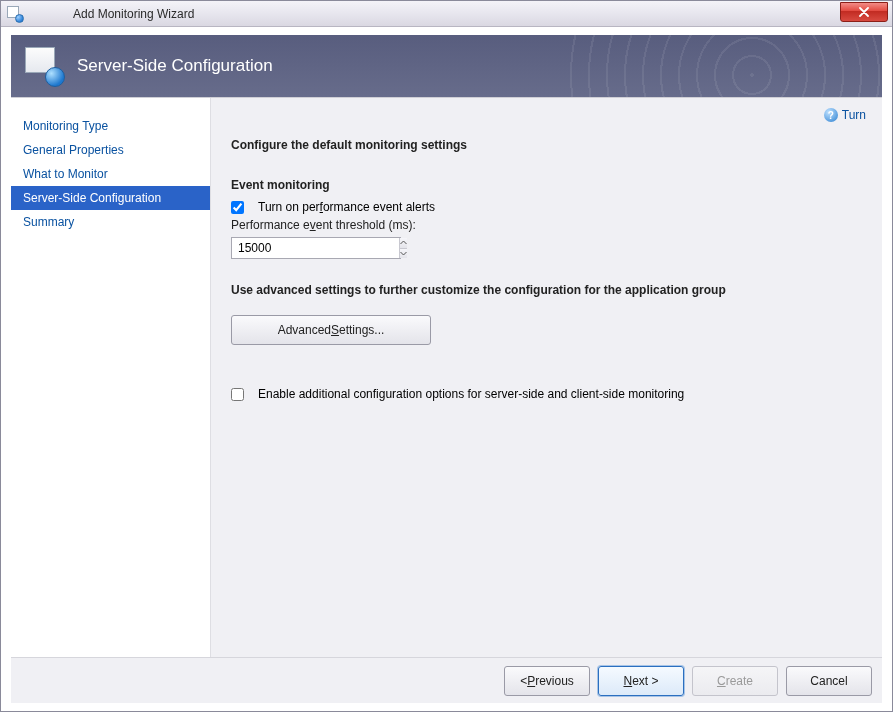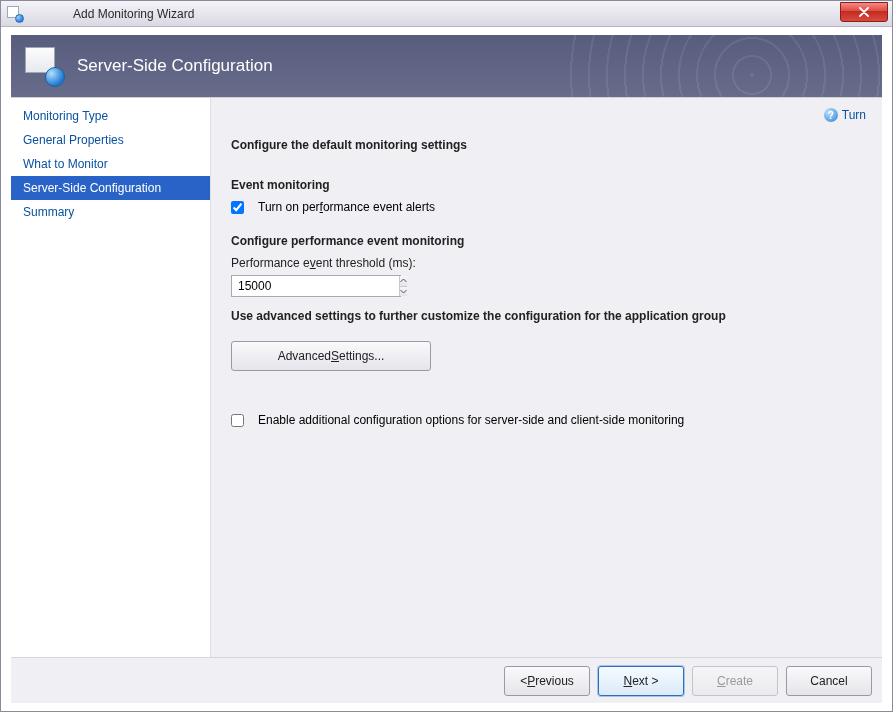--- a/index.html
+++ b/index.html
@@ -95,21 +95,21 @@
     flex:1;
     display:flex;
     margin: 0 10px 0 10px;
     border-top:1px solid #cfcfd6;
     position:relative;
   }
   .sidebar {
     width: 200px;
     background:#fff;
     border-right:1px solid #dedee3;
-    padding-top:6px;
+    padding-top:16px;
   }
   .sidebar-item {
     padding: 5px 12px;
     color:#0a52a0;
     cursor:default;
   }
   .sidebar-item.selected {
     background:#2a63c8;
     color:#fff;
   }
@@ -235,41 +235,40 @@
       <div class="section-heading first">Configure the default monitoring settings</div>
 
       <div class="section-heading" style="margin-top:26px;">Event monitoring</div>
 
       <div class="checkbox-row">
         <input type="checkbox" checked="" style="">
         <label><span>Turn on per</span><span class="u">f</span><span>ormance event alerts</span></label>
       </div>
 
 
-      <div class="section-heading" style="margin-top:20px;">Configure performance event monitoring</div>
 
       <div class="field-label"><span>Performance e</span><span class="u">v</span><span>ent threshold (ms):</span></div>
 
       <div class="spinner-wrap">
         <input type="text" value="15000" style="">
         <div class="spinner-btns">
           <div class="spin">
             <svg viewBox="0 0 7 5">
                 <path d="M0.5 4 L3.5 1 L6.5 4" fill="none" stroke="#555" stroke-width="1"></path>
               </svg>
           </div>
           <div class="spin">
             <svg viewBox="0 0 7 5">
                 <path d="M0.5 1 L3.5 4 L6.5 1" fill="none" stroke="#555" stroke-width="1"></path>
               </svg>
           </div>
         </div>
       </div>
 
-      <div class="section-heading" style="margin-top:12px;">Use advanced settings to further customize the configuration for the application group</div>
+      <div class="section-heading" style="margin-top:24px;">Use advanced settings to further customize the configuration for the application group</div>
 
       <button class="btn wide" style="margin-top:10px;">
           <span>Advanced </span>
           <span class="u">S</span>
           <span>ettings...</span>
         </button>
 
       <div class="checkbox-row" style="margin-top:42px;">
         <input type="checkbox" style="">
         <label>Enable additional configuration options for server-side and client-side monitoring</label>

